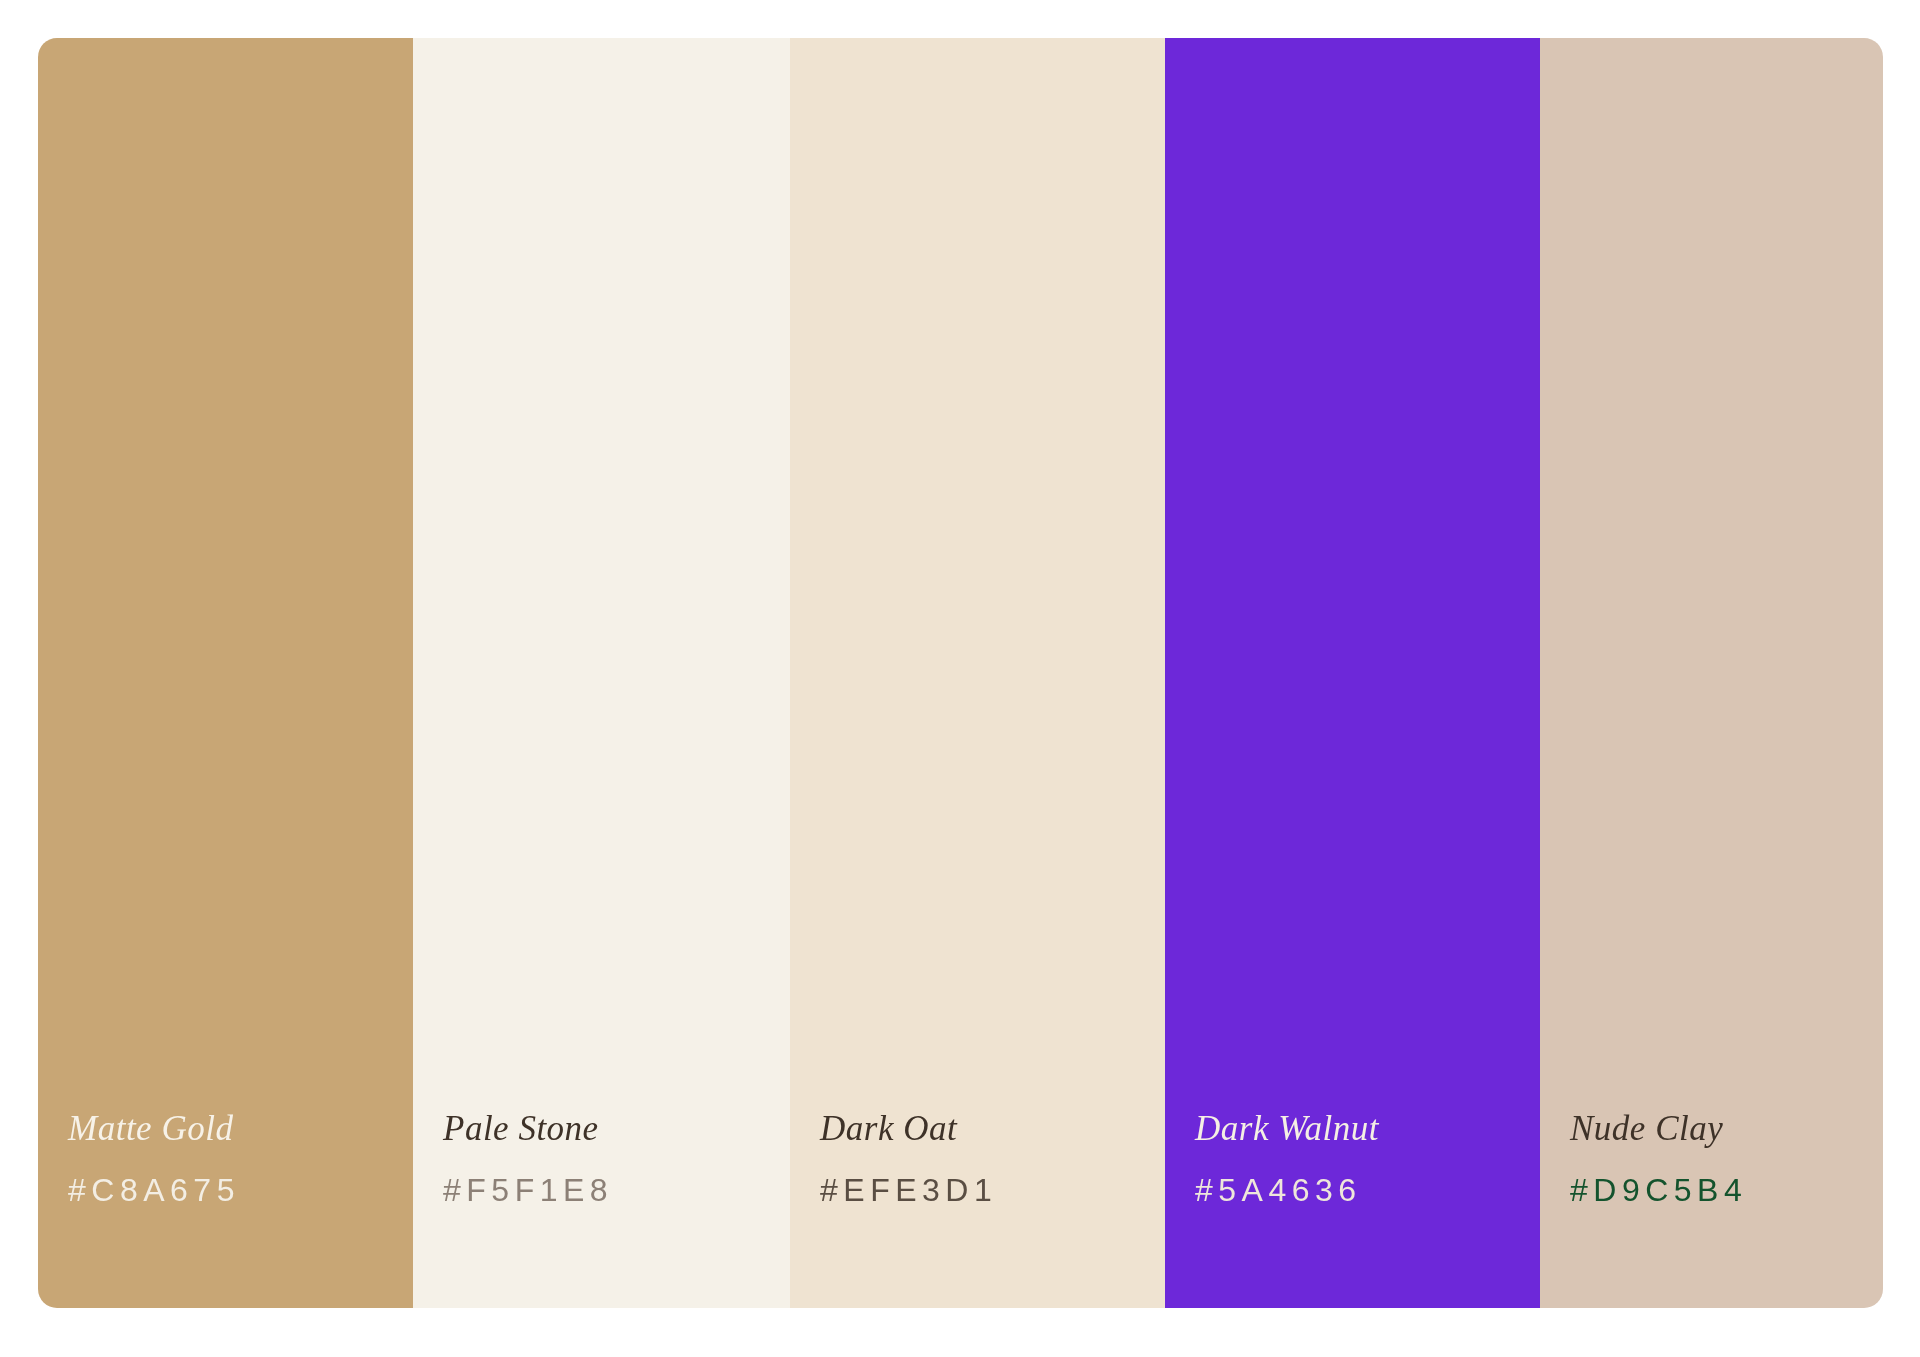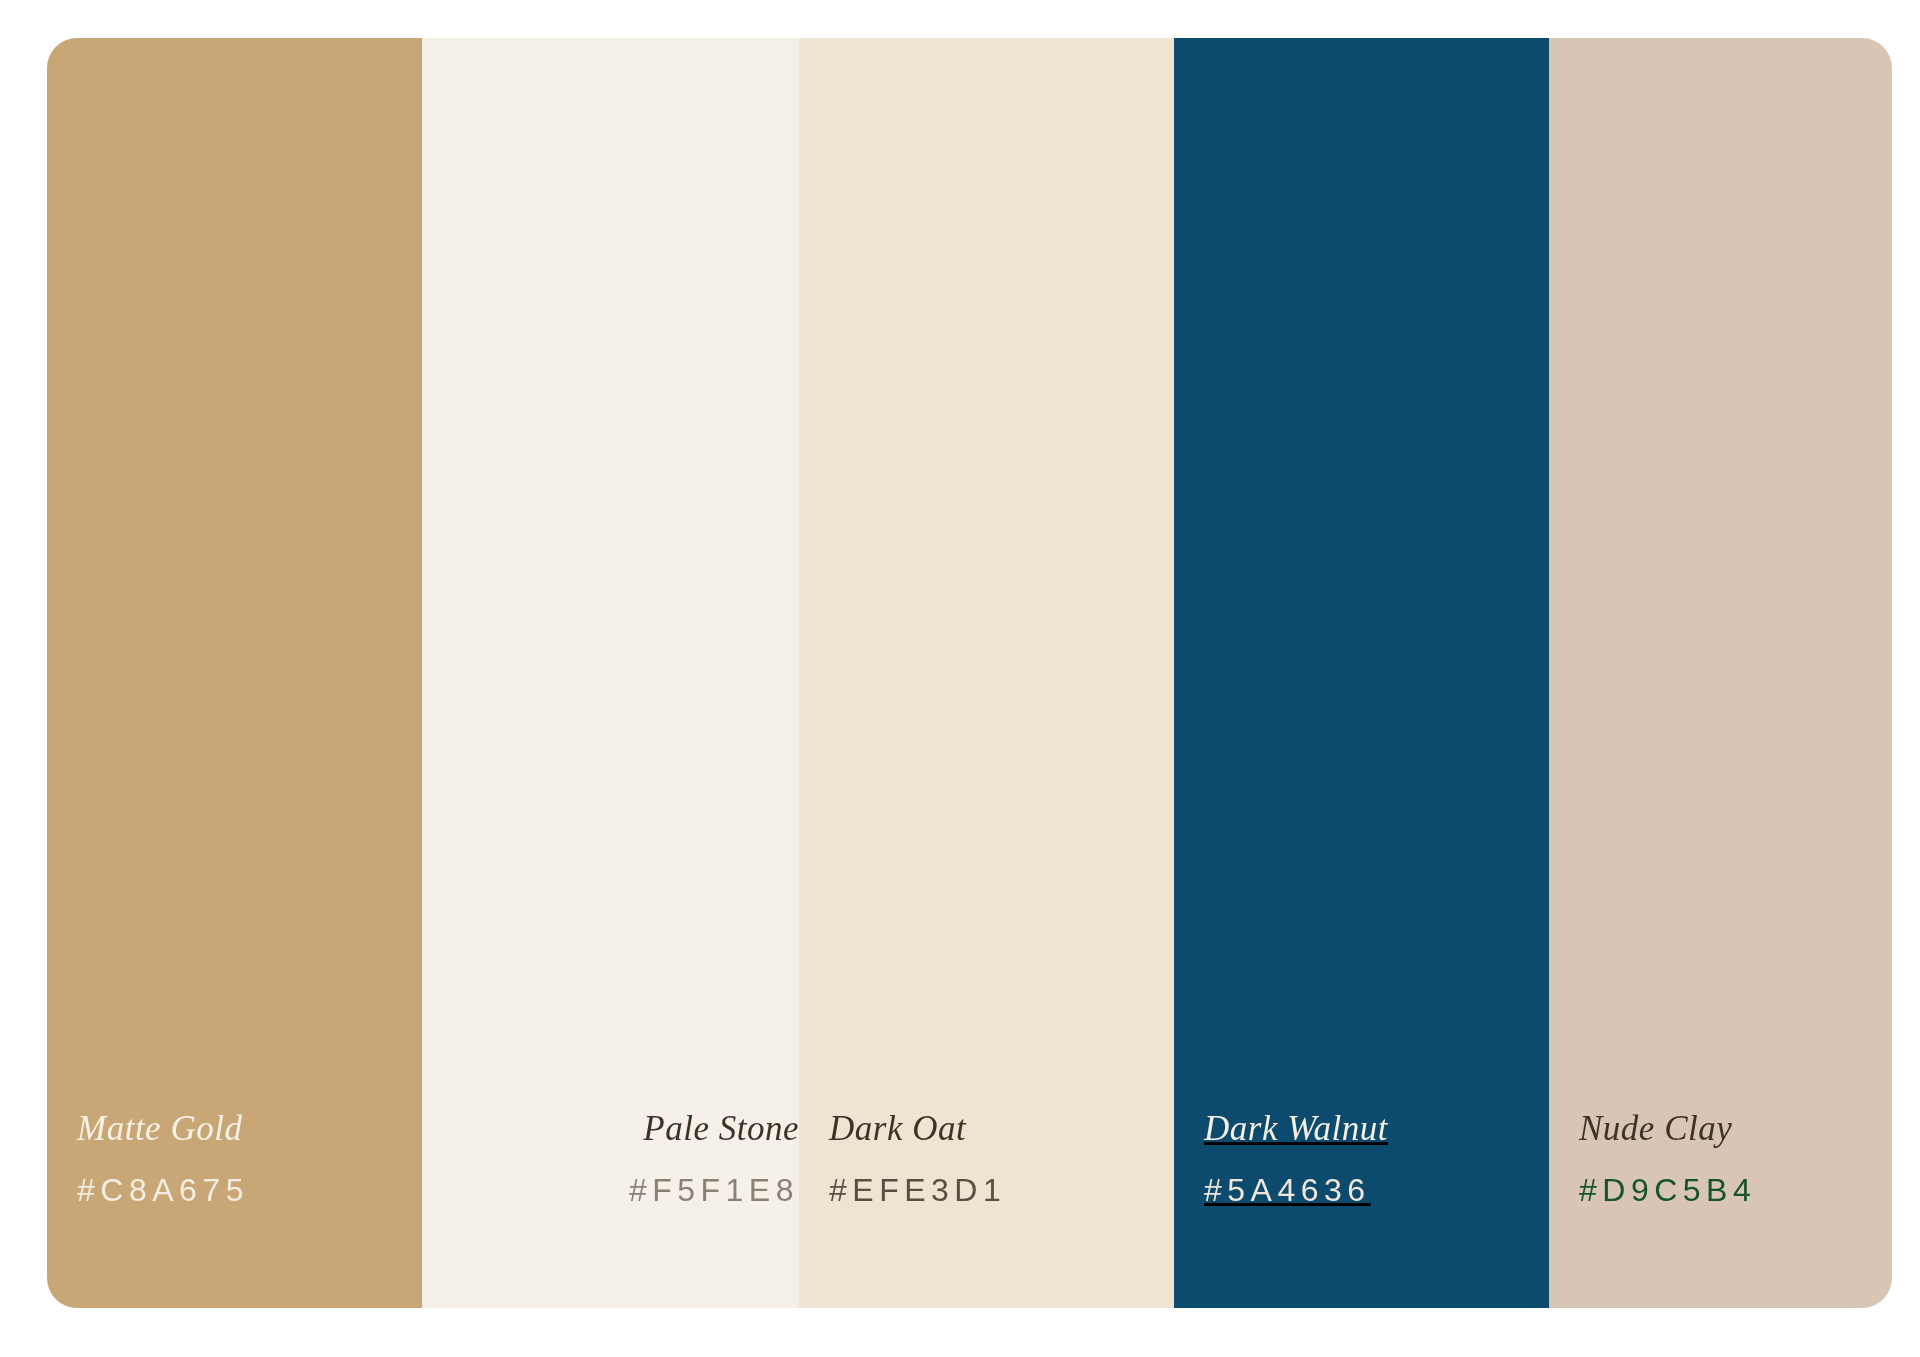--- a/index.html
+++ b/index.html
@@ -44,34 +44,34 @@
     font-weight:300;
     font-size:32px;
     letter-spacing:5.5px;
     line-height:1.1;
     white-space:nowrap;
   }
 </style>
 </head>
 <body>
 
-<div id="palette-card" style="background: rgb(255, 255, 255); border-radius: 30px; margin-left: 9px;">
+<div id="palette-card" style="background: rgb(255, 255, 255); border-radius: 19px;">
     <div class="swatch" style="background: rgb(200, 166, 117); width: 375px; flex: 0 0 375px;">
       <div class="swatch-name" style="color: rgb(247, 242, 232);">Matte Gold</div>
       <div class="swatch-hex" style="color: rgb(243, 238, 228);">#C8A675</div>
     </div>
-    <div class="swatch" style="background: rgb(245, 241, 232); width: 377px; flex: 0 0 377px; align-items: flex-end;">
+    <div class="swatch" style="background: rgb(245, 241, 232); width: 377px; flex: 0 0 377px;">
       <div class="swatch-name" style="color: rgb(62, 50, 40);">Pale Stone</div>
       <div class="swatch-hex" style="color: rgb(140, 128, 118);">#F5F1E8</div>
     </div>
     <div class="swatch" style="background: rgb(239, 227, 209); width: 375px; flex: 0 0 375px;">
       <div class="swatch-name" style="color: rgb(62, 50, 40);">Dark Oat</div>
       <div class="swatch-hex" style="color: rgb(90, 78, 67);">#EFE3D1</div>
     </div>
-    <div class="swatch" style="background: #0c4a6e; width: 375px; flex: 0 0 375px; text-decoration: underline;">
+    <div class="swatch" style="background: #6d28d9; width: 375px; flex: 0 0 375px;">
       <div class="swatch-name" style="color: rgb(245, 239, 228);">Dark Walnut</div>
       <div class="swatch-hex" style="color: rgb(239, 231, 218);">#5A4636</div>
     </div>
     <div class="swatch" style="background: rgb(217, 197, 180); width: 343px; flex: 0 0 343px;">
       <div class="swatch-name" style="color: rgb(62, 50, 40);">Nude Clay</div>
       <div class="swatch-hex" style="color: #14532d;">#D9C5B4</div>
     </div>
   </div>
 
 </body></html>

